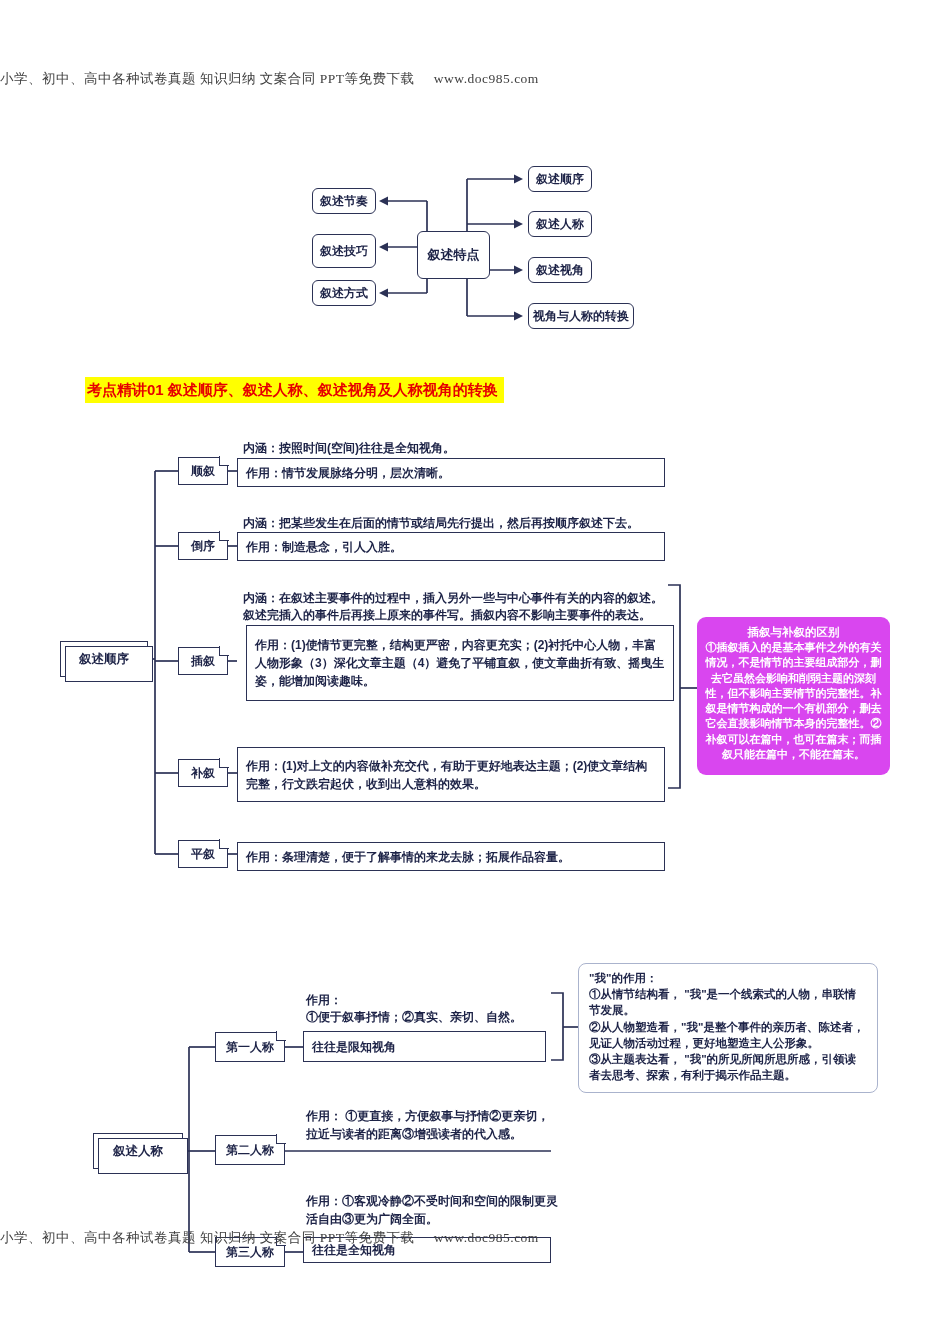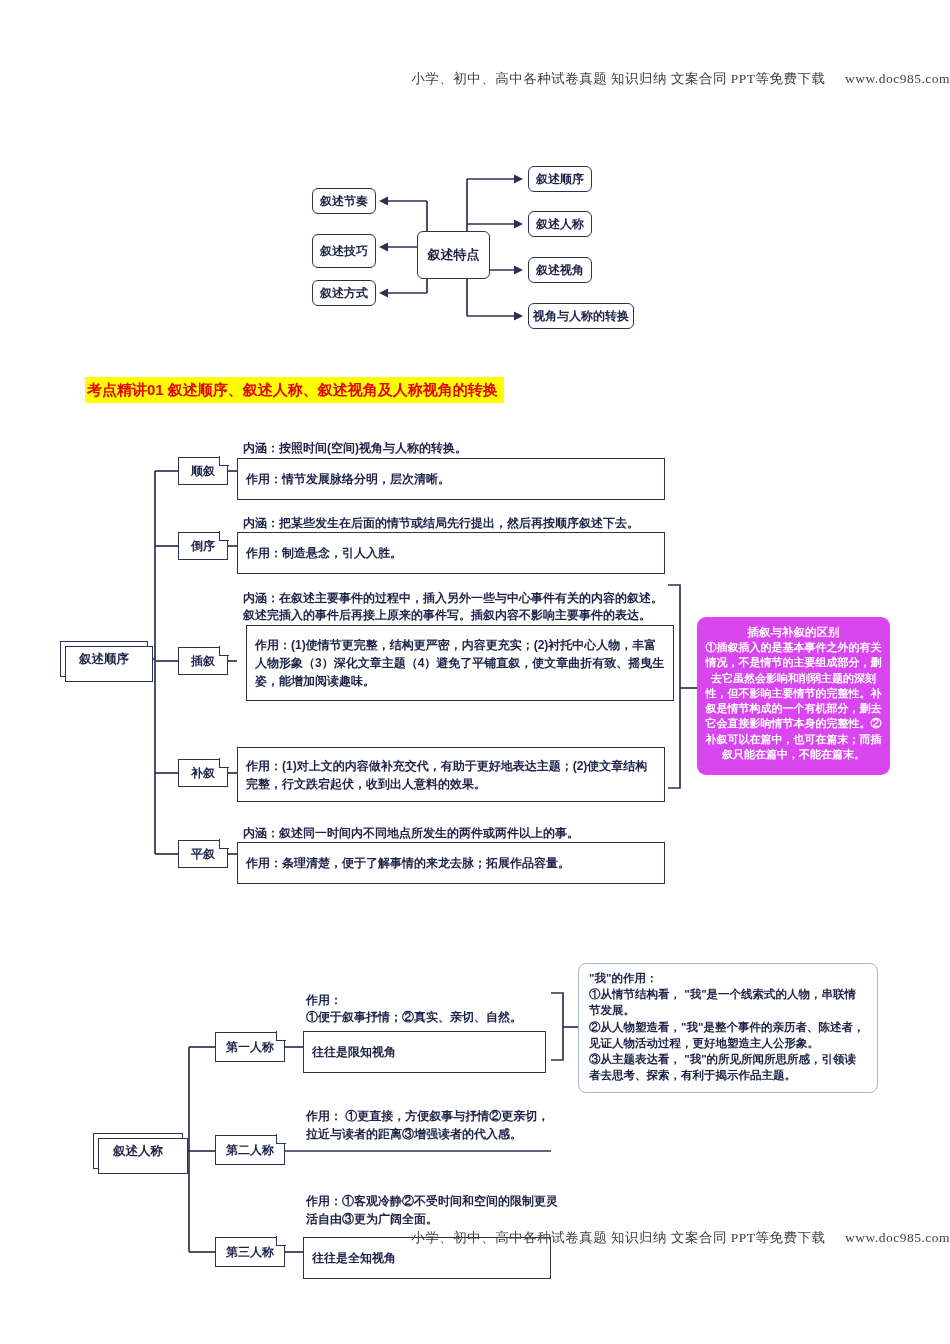--- a/index.html
+++ b/index.html
@@ -1,36 +1,36 @@
 <!DOCTYPE html>
 <html><head>
 <meta charset="utf-8">
 <style>
   html,body{margin:0;padding:0;background:#ffffff;}
   #canvas{position:relative;width:950px;height:1344px;background:#ffffff;overflow:hidden;
           font-family:"Liberation Sans",sans-serif;}
-  .hdr{position:absolute;left:0;width:950px;text-align:right;font-family:"Liberation Serif",serif;
+  .hdr{position:absolute;left:0;width:950px;text-align:left;font-family:"Liberation Serif",serif;
        color:#3f3f3f;font-size:13.5px;letter-spacing:.5px;z-index:6;}
   .hdr a{color:#3f3f3f;text-decoration:none;}
   svg.wires{position:absolute;left:0;top:0;z-index:1;pointer-events:none;}
   .bx{position:absolute;box-sizing:border-box;border:1.6px solid #2b3155;background:#fff;
       color:#1d2347;font-weight:bold;display:flex;align-items:center;justify-content:center;
       z-index:2;font-size:12px;}
   .rnd{border-radius:6px;}
   .stacked{z-index:2;}
   .stacked::after{content:"";position:absolute;left:4px;top:4px;width:100%;height:100%;
       border:1.6px solid #2b3155;background:#fff;z-index:-1;}
   .note{z-index:2;}
   .note::before{content:"";position:absolute;top:-1.6px;right:-1.6px;width:9px;height:9px;
       background:#fff;border-left:1.4px solid #2b3155;border-bottom:1.4px solid #2b3155;}
   .txt{position:absolute;color:#1d2347;font-weight:bold;font-size:12px;line-height:17px;
       z-index:2;white-space:pre-line;}
   .zy{position:absolute;box-sizing:border-box;border:1.4px solid #2b3155;background:#fff;
       color:#1d2347;font-weight:bold;font-size:12px;line-height:18px;z-index:2;
-      padding:20px 8px;display:flex;align-items:center;}
+      padding:12px 8px;display:flex;align-items:center;}
   .heading{position:absolute;background:#ffff00;color:#e60000;font-weight:bold;font-size:15px;
       padding:4px 6px 3px 2px;z-index:2;white-space:nowrap;}
   .callout-dark{position:absolute;box-sizing:border-box;background:#d946ef;border-radius:9px;
       color:#ffffff;z-index:3;padding:7px 8px;text-align:center;}
   .callout-dark .t{font-size:11.5px;font-weight:bold;line-height:16px;}
   .callout-dark .b{font-size:11px;font-weight:bold;line-height:15.3px;text-align:center;}
   .callout-light{position:absolute;box-sizing:border-box;background:#fff;border:1.5px solid #aab3cd;
       border-radius:8px;color:#1d2347;z-index:3;padding:6px 10px;font-size:11.5px;font-weight:bold;
       line-height:16.2px;white-space:pre-line;}
 </style>
@@ -105,36 +105,35 @@
   <div class="bx rnd" style="left:528px;top:166px;width:64px;height:26px;">叙述顺序</div>
   <div class="bx rnd" style="left:528px;top:211px;width:64px;height:26px;">叙述人称</div>
   <div class="bx rnd" style="left:528px;top:257px;width:64px;height:26px;">叙述视角</div>
   <div class="bx rnd" style="left:528px;top:303px;width:106px;height:26px;">视角与人称的转换</div>
 
   <div class="heading" style="left:85px;top:377px;">考点精讲01 叙述顺序、叙述人称、叙述视角及人称视角的转换</div>
 
   <div class="bx stacked" style="left:60px;top:641px;width:88px;height:36px;font-size:12.5px;">叙述顺序</div>
 
   <div class="bx note" style="left:178px;top:457px;width:50px;height:28px;">顺叙</div>
-  <div class="txt" style="left:243px;top:440px;width:422px;">内涵：按照时间(空间)视角与人称的转换。</div>
+  <div class="txt" style="left:243px;top:440px;width:422px;">内涵：按照时间(空间)往往是全知视角。</div>
   <div class="zy" style="left:237px;top:458px;width:428px;height:29px;">作用：情节发展脉络分明，层次清晰。</div>
 
   <div class="bx note" style="left:178px;top:532px;width:50px;height:28px;">倒序</div>
   <div class="txt" style="left:243px;top:515px;width:422px;">内涵：把某些发生在后面的情节或结局先行提出，然后再按顺序叙述下去。</div>
   <div class="zy" style="left:237px;top:532px;width:428px;height:29px;">作用：制造悬念，引人入胜。</div>
 
   <div class="bx note" style="left:178px;top:647px;width:50px;height:28px;">插叙</div>
   <div class="txt" style="left:243px;top:590px;width:422px;">内涵：在叙述主要事件的过程中，插入另外一些与中心事件有关的内容的叙述。叙述完插入的事件后再接上原来的事件写。插叙内容不影响主要事件的表达。</div>
   <div class="zy" style="left:246px;top:625px;width:428px;height:76px;">作用：(1)使情节更完整，结构更严密，内容更充实；(2)衬托中心人物，丰富人物形象（3）深化文章主题（4）避免了平铺直叙，使文章曲折有致、摇曳生姿，能增加阅读趣味。</div>
 
   <div class="bx note" style="left:178px;top:759px;width:50px;height:28px;">补叙</div>
   <div class="zy" style="left:237px;top:747px;width:428px;height:55px;">作用：(1)对上文的内容做补充交代，有助于更好地表达主题；(2)使文章结构完整，行文跌宕起伏，收到出人意料的效果。</div>
 
   <div class="bx note" style="left:178px;top:840px;width:50px;height:28px;">平叙</div>
-  <div class="txt" style="left:243px;top:825px;width:422px;">内涵：叙述同一时间内不同地点所发生的两件或两件以上的事。</div>
   <div class="zy" style="left:237px;top:842px;width:428px;height:29px;font-family:Liberation Serif, serif;">作用：条理清楚，便于了解事情的来龙去脉；拓展作品容量。</div>
 
   <div class="callout-dark" style="left:697px;top:617px;width:193px;height:158px;">
     <div class="t">插叙与补叙的区别</div>
     <div class="b">①插叙插入的是基本事件之外的有关情况，不是情节的主要组成部分，删去它虽然会影响和削弱主题的深刻性，但不影响主要情节的完整性。补叙是情节构成的一个有机部分，删去它会直接影响情节本身的完整性。②补叙可以在篇中，也可在篇末；而插叙只能在篇中，不能在篇末。</div>
   </div>
 
   <div class="bx stacked" style="left:93px;top:1133px;width:90px;height:36px;font-size:12.5px;">叙述人称</div>
 
   <div class="bx note" style="left:215px;top:1032px;width:70px;height:30px;">第一人称</div>

